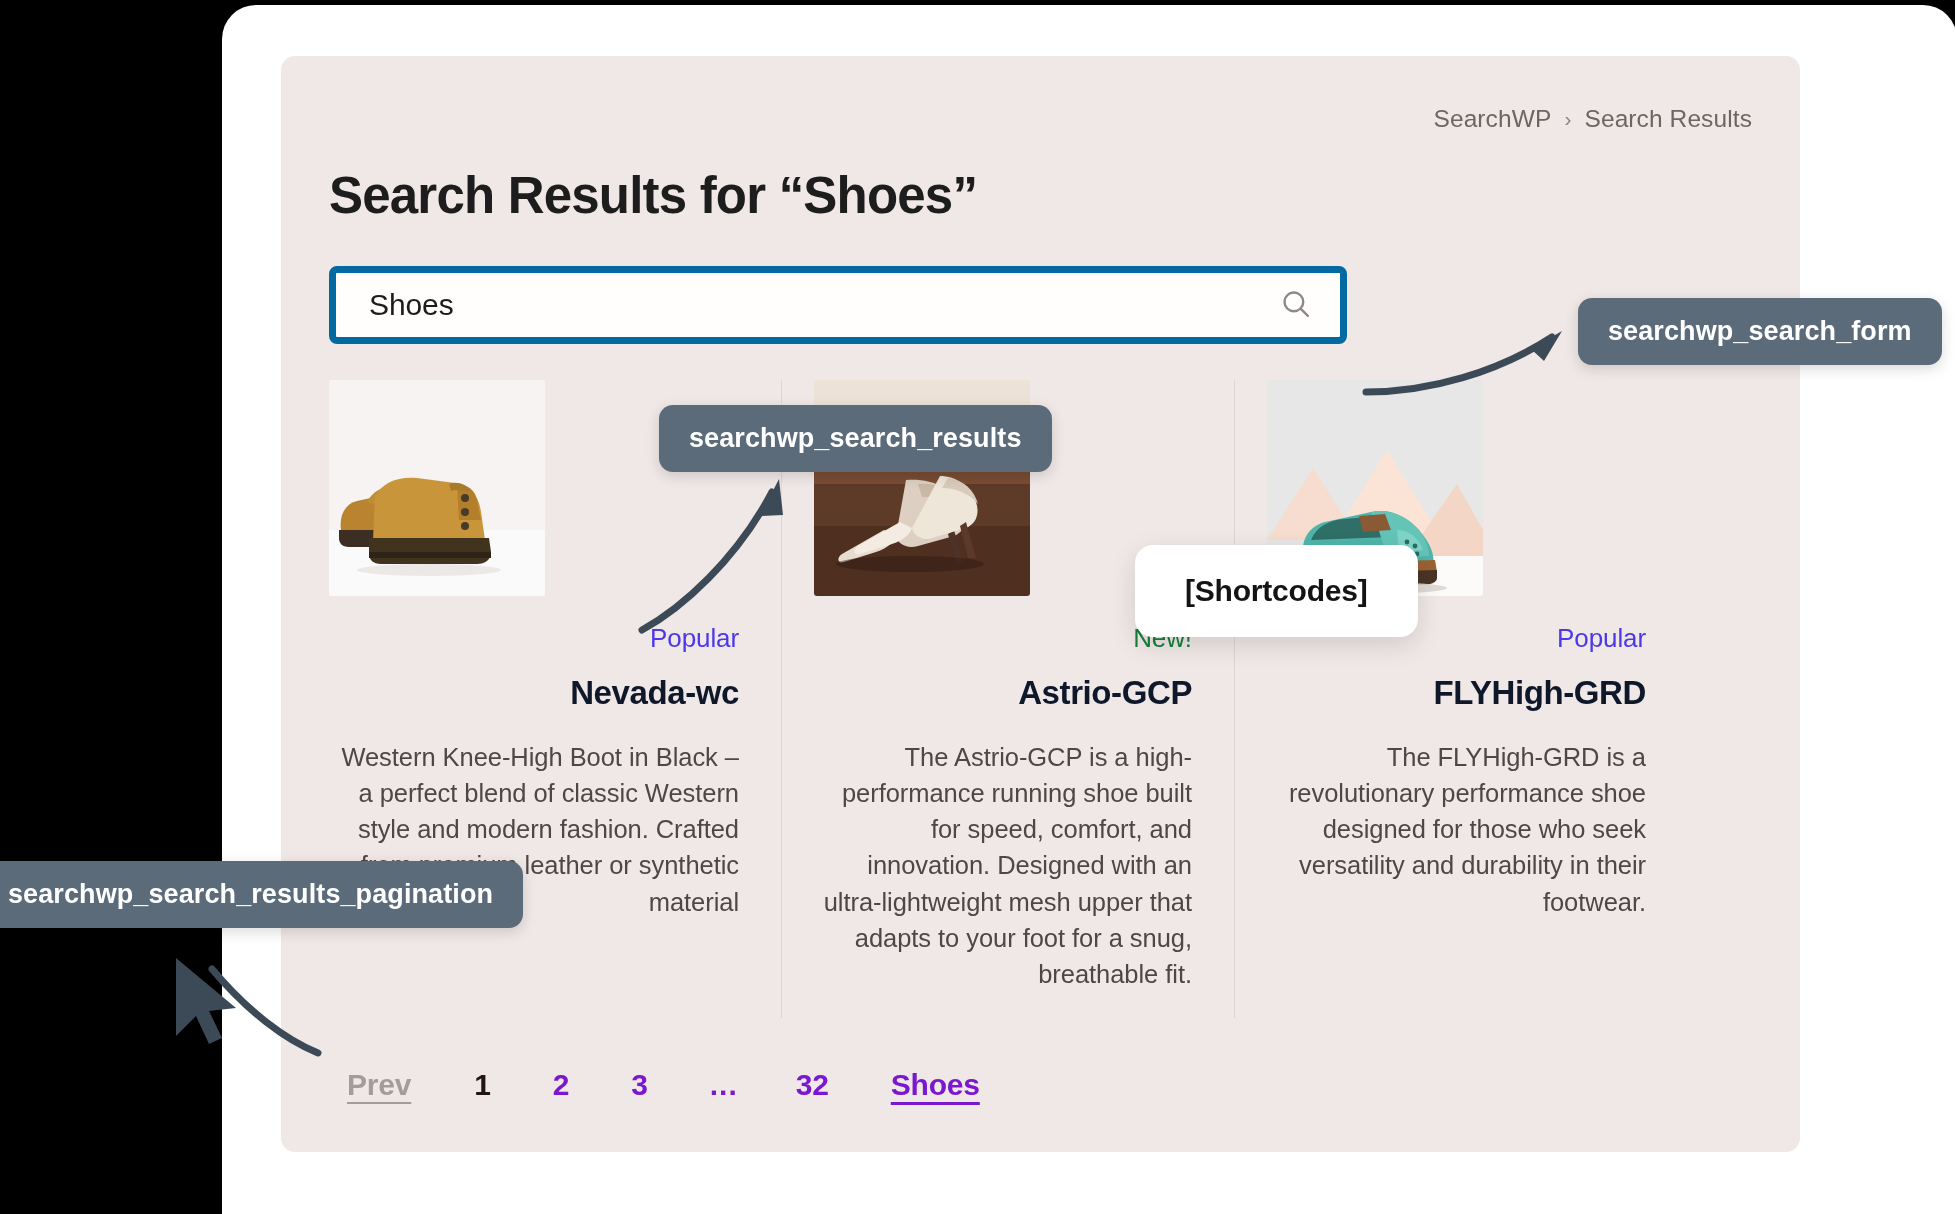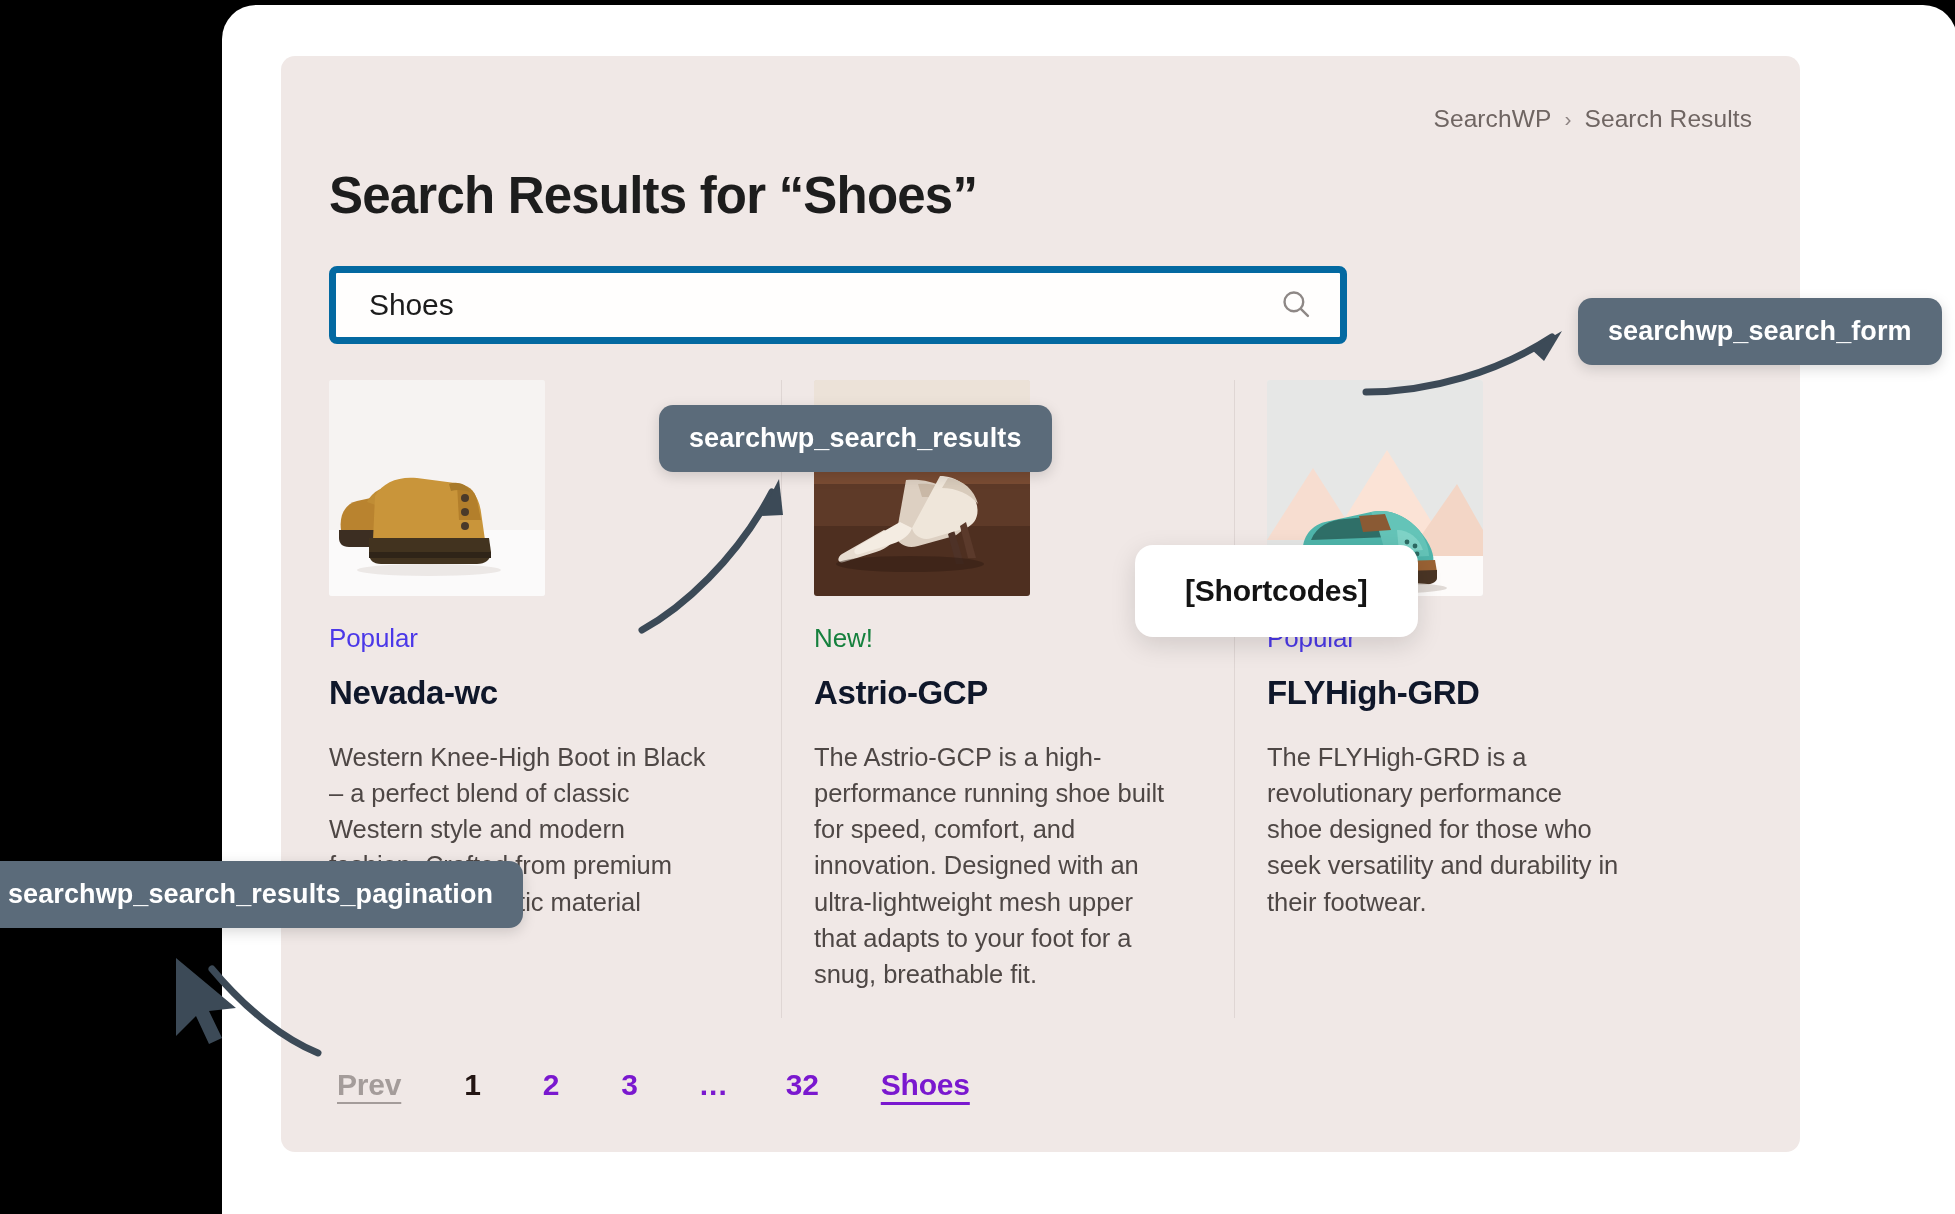--- a/index.html
+++ b/index.html
@@ -120,22 +120,23 @@
   }
 
   
   .results {
     margin-top: 36px;
     display: flex;
   }
   .result-card {
     width: 453px;
     box-sizing: border-box;
-    padding-right: 66px;
+    padding-right: 42px;
     border-right: 1px solid #dfd6d4;
+    text-align: right;
   }
   .result-card + .result-card { padding-left: 32px; }
   .result-card:last-child { border-right: 0; }
 
   .thumb {
     width: 216px;
     height: 216px;
     border-radius: 3px;
     overflow: hidden;
     position: relative;
@@ -169,20 +170,21 @@
   }
 
   
   .pagination {
     margin-top: 50px;
     display: flex;
     align-items: center;
     gap: 0;
     font-size: 30px;
     font-weight: 700;
+    margin-left: 10px;
   }
   .page-link {
     text-decoration: none;
     display: inline-block;
     letter-spacing: -0.2px;
   }
   .page-prev {
     color: #a49c9a;
     text-decoration: underline;
     text-underline-offset: 7px;

